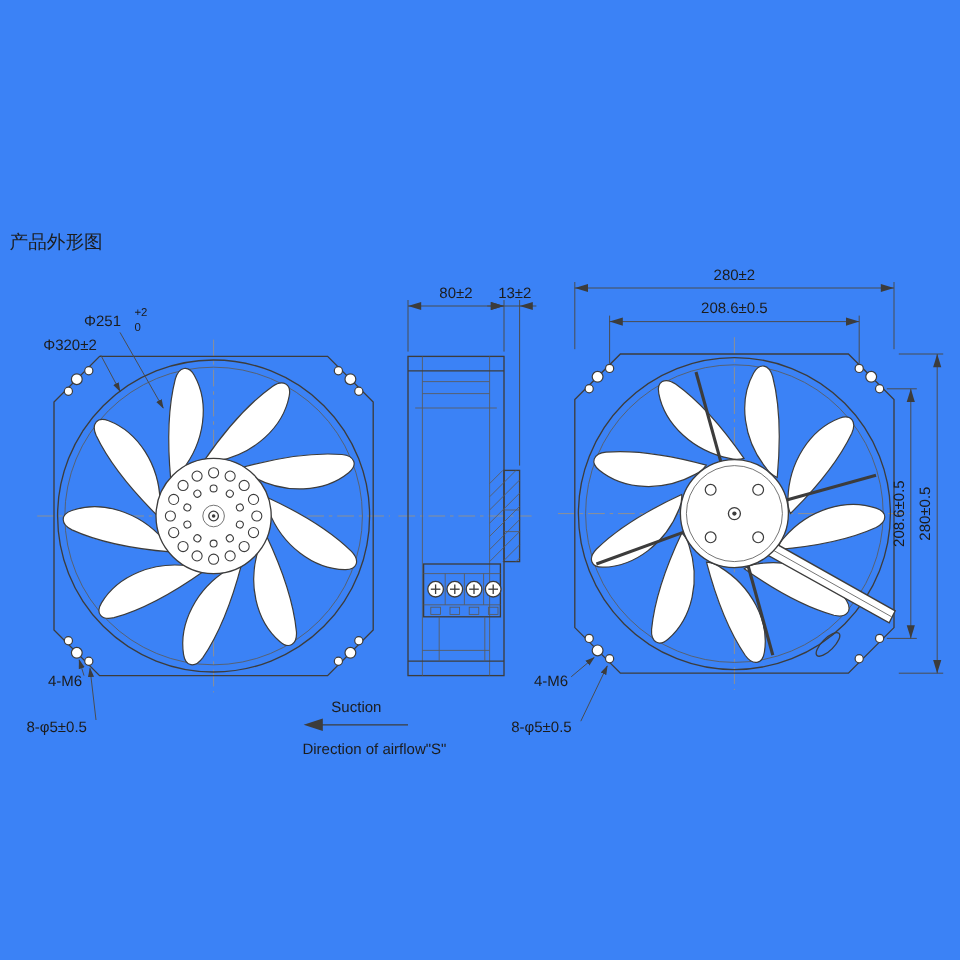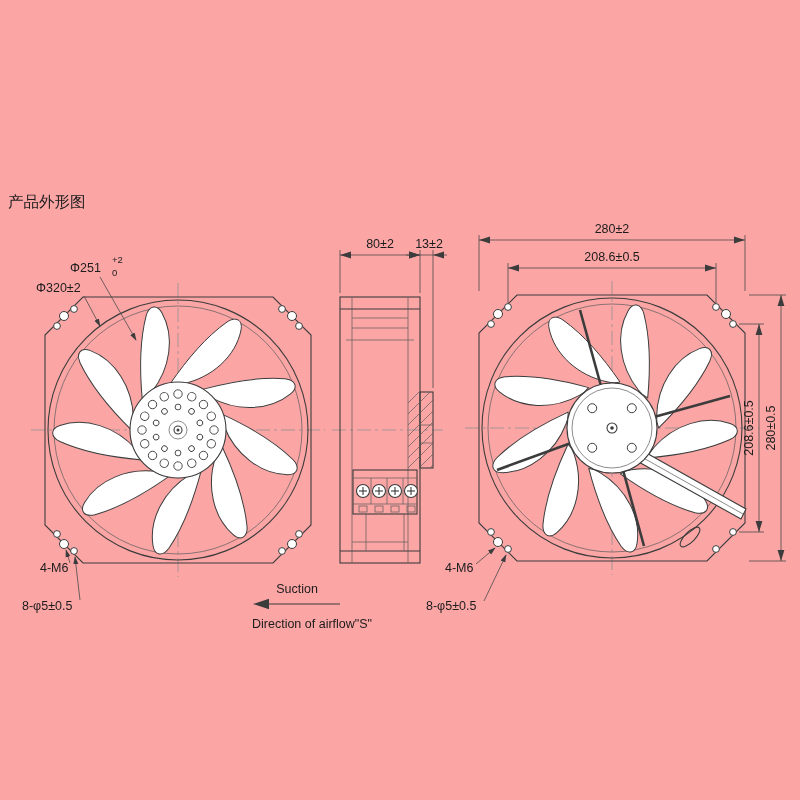--- a/index.html
+++ b/index.html
@@ -1,16 +1,16 @@
 <!DOCTYPE html>
 <html><head>
 <meta charset="utf-8">
 <style>
   html,body{margin:0;padding:0;background:#ffffff;}
-  .page{width:800px;height:800px;position:relative;background:#fca5a5;overflow:hidden;}
+  .page{width:800px;height:800px;position:relative;background:#3b82f6;overflow:hidden;}
   svg{display:block;}
   svg text{font-family:"Liberation Sans",sans-serif;font-size:12.5px;fill:#1c1c1c;}
   .t-title{font-size:15.5px;}
   .t-sm{font-size:9.5px;}
   .ln{stroke:#3c3c3c;stroke-width:1.1;fill:none;}
   .lnw{stroke:#3c3c3c;stroke-width:1.1;fill:#ffffff;}
   .thin{stroke:#5a5a5a;stroke-width:0.7;fill:none;}
   .dim{stroke:#4a4a4a;stroke-width:0.8;fill:none;}
   .arr{fill:#3c3c3c;stroke:none;}
   .cl{stroke:#909090;stroke-width:0.8;fill:none;stroke-dasharray:14 4 3 4;}

